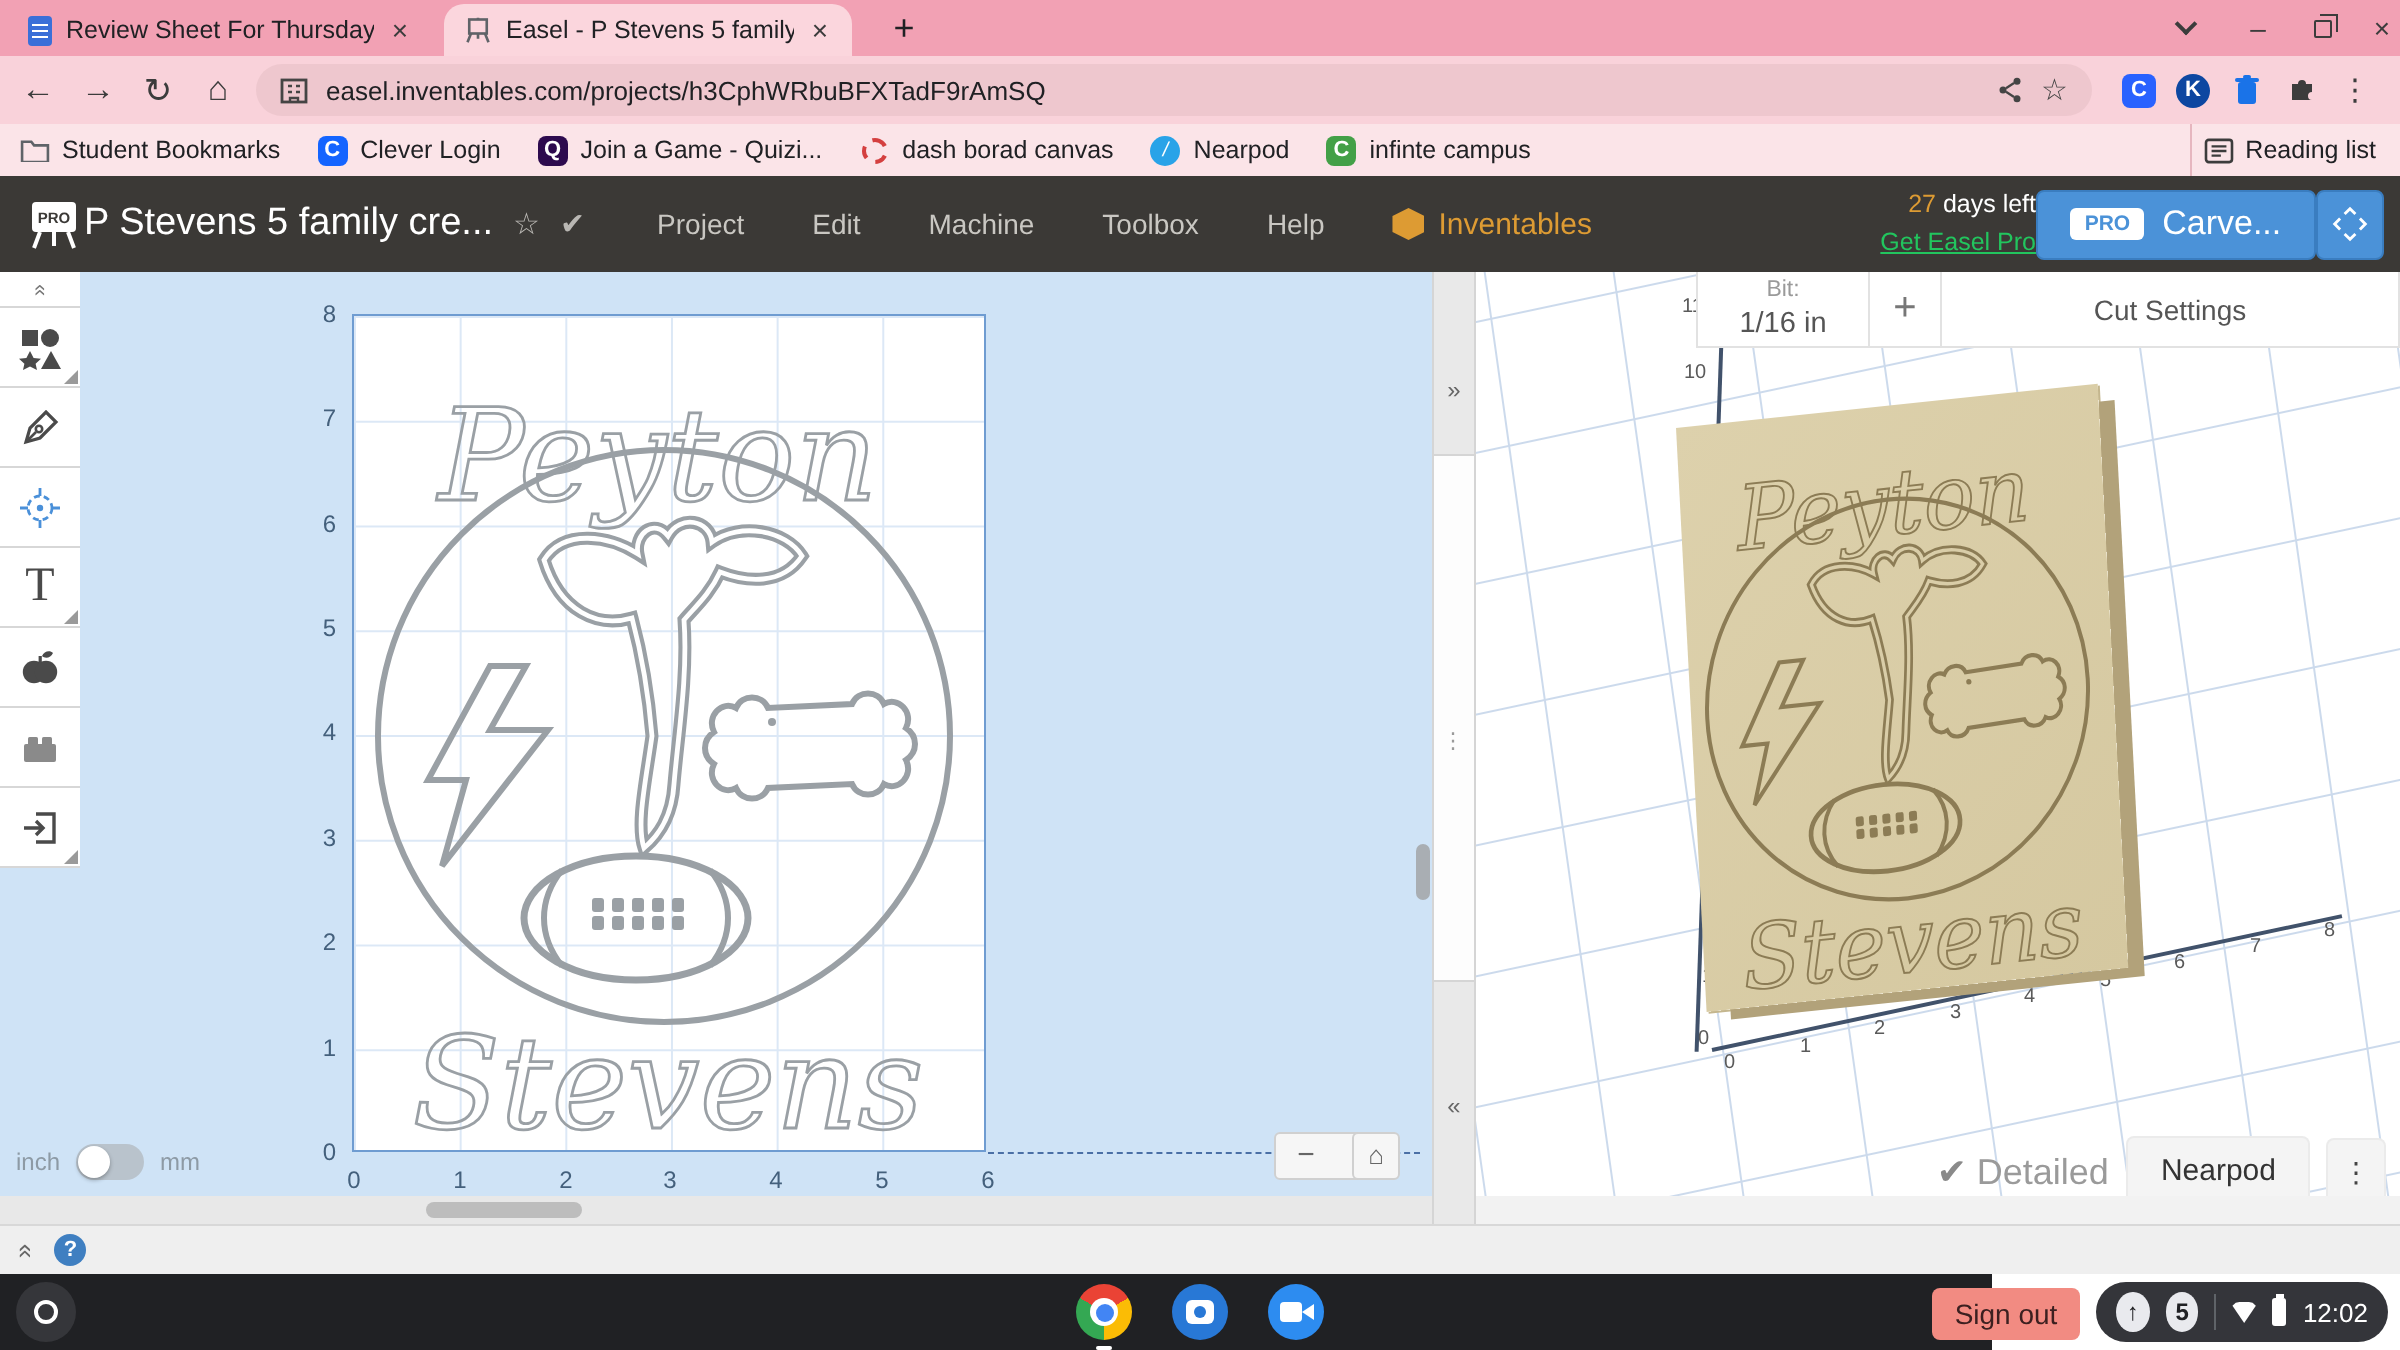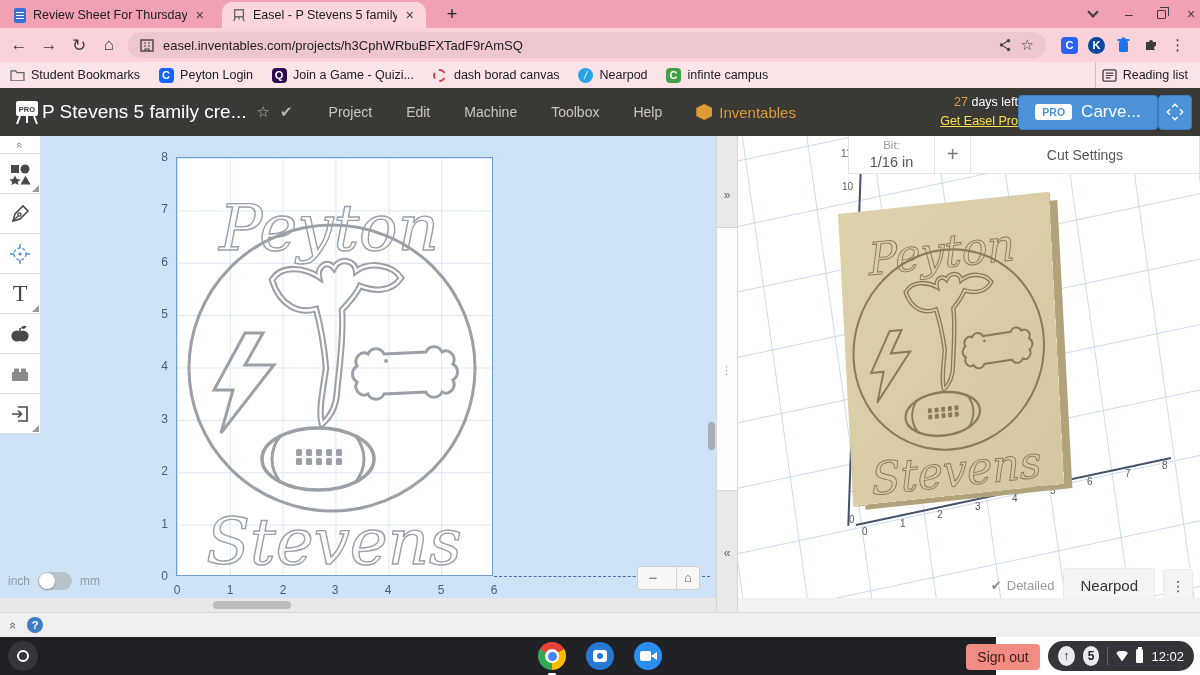--- a/index.html
+++ b/index.html
@@ -41,21 +41,21 @@
   .appheader { position:absolute; left:0; top:88px; width:1200px; height:48px; background:#3b3936; display:flex; align-items:center; color:#fff; }
   .easel-logo { margin-left:12px; flex:none; }
   .app-title { margin-left:0; font-size:19px; color:#fff; white-space:nowrap; }
   .title-ic { margin-left:10px; color:#b9b7b3; font-size:15px; }
   .menus { display:flex; gap:34px; margin-left:36px; font-size:14px; color:#c9c7c2; }
   .brand { display:flex; align-items:center; gap:7px; margin-left:34px; color:#dd9b33; font-size:15px; }
   .hex { width:16px; height:16px; background:#dd9b33; clip-path:polygon(50% 0,100% 25%,100% 75%,50% 100%,0 75%,0 25%); }
   .right-head { margin-left:auto; display:flex; align-items:center; margin-right:8px; }
   .days-block { text-align:right; font-size:12.5px; line-height:1.5; }
   .days-num { color:#dd9b33; }
-  .getpro { color:#fde047; text-decoration:underline;text-align:center; }
+  .getpro { color:#22c55e; text-decoration:underline;text-align:center; }
   .carve-btn { width:140px; height:35px; background:#4b92d8; border:1px solid #3a7dc0; border-radius:4px; display:flex; align-items:center; justify-content:center; gap:9px; }
   .pro-pill { background:#fff; color:#4b92d8; font-size:10.5px; font-weight:bold; padding:2px 7px; border-radius:3px; }
   .carve-label { color:#fff; font-size:17px; }
   .expand-btn { width:34px; height:35px; background:#4b92d8; border:1px solid #3a7dc0; border-radius:4px; display:flex; align-items:center; justify-content:center; }
 
   
   .workspace { position:absolute; left:0; top:136px; width:716px; height:462px; background:#cfe3f6; overflow:hidden; }
   .toolcol { position:absolute; left:0; top:0; width:40px; }
   .tool-btn { width:40px; height:40px; background:#fff; border-bottom:1px solid #d7d7d7; position:relative; display:flex; align-items:center; justify-content:center; color:#555; }
   .tool-collapse { height:18px; font-size:11px; color:#777; }
@@ -97,21 +97,21 @@
   .mat-swatch { width:28px; height:28px; background:#d9cda6; border:1px solid #c3b78e; margin:0 8px 0 10px; }
   .mat-lines { line-height:1.25; padding-right:12px; }
   .mat-name { font-size:11.5px; color:#9a9a9a; }
   .mat-dims { font-size:14.5px; color:#555; }
   .bit-cell { flex-direction:column; line-height:1.25; width:86px; }
   .bit-label { font-size:11.5px; color:#9a9a9a; }
   .bit-value { font-size:14.5px; color:#555; }
   .plus-cell { width:36px; font-size:20px; color:#777; }
   .cut-cell { flex:1; font-size:14px; color:#555; border-right:none; }
   .sim-row { position:absolute; right:8px; bottom:10px; display:flex; align-items:center; gap:10px; }
-  .detailed { color:#9a9a9a; font-size:13px;margin-left:16px; }
+  .detailed { color:#9a9a9a; font-size:18px;margin-left:16px; }
   .detailed b { color:#8a8a8a; font-weight:normal; margin-right:5px; }
   .sim-btn { background:#f4f4f4; border-radius:3px; padding:8px 16px; font-size:15px; color:#333; box-shadow:0 0 0 1px #ebebeb; }
   .kebab-btn { background:#f4f4f4; border-radius:3px; padding:8px 7px; font-size:14px; color:#444; box-shadow:0 0 0 1px #ebebeb; }
 
   
   .hscroll { position:absolute; left:0; top:598px; width:716px; height:14px; background:#e8e8e8; }
   .hthumb { position:absolute; left:213px; top:3px; width:78px; height:8px; background:#bdbdbd; border-radius:4px; }
   .rpanel-foot { position:absolute; left:738px; top:598px; width:462px; height:14px; background:#f2f2f2; }
   .wpbar { position:absolute; left:0; top:612px; width:1200px; height:25px; background:#efefef; border-top:1px solid #d8d8d8; display:flex; align-items:center; gap:10px; padding-left:10px; font-size:14.5px; color:#3f3f3f; }
   .q-circle { width:16px; height:16px; border-radius:50%; background:#3f7fc1; color:#fff; font-size:11px; font-weight:bold; text-align:center; line-height:16px; }
@@ -257,21 +257,21 @@
           <svg width="15" height="12" viewBox="0 0 16 13">
             <path d="M1,2 h5 l1.5,2 H15 v9 H1 z" fill="none" stroke="#5f6368" stroke-width="1.4"></path>
           </svg>
         </span>
       <span>Student Bookmarks</span>
     </span>
     <span class="bm">
       <span class="bm-ic">
           <span class="badge-sq" style="background:#1464ff;width:15px;height:15px;line-height:15px">C</span>
         </span>
-      <span>Peyton Login</span>
+      <span>Clever Login</span>
     </span>
     <span class="bm">
       <span class="bm-ic">
           <span class="badge-sq" style="background:#2d0a4e;width:15px;height:15px;line-height:15px">Q</span>
         </span>
       <span>Join a Game - Quizi...</span>
     </span>
     <span class="bm">
       <span class="bm-ic">
           <span style="width:13px;height:13px;border:2px dashed #d43f3f;border-radius:50%;display:block"></span>

